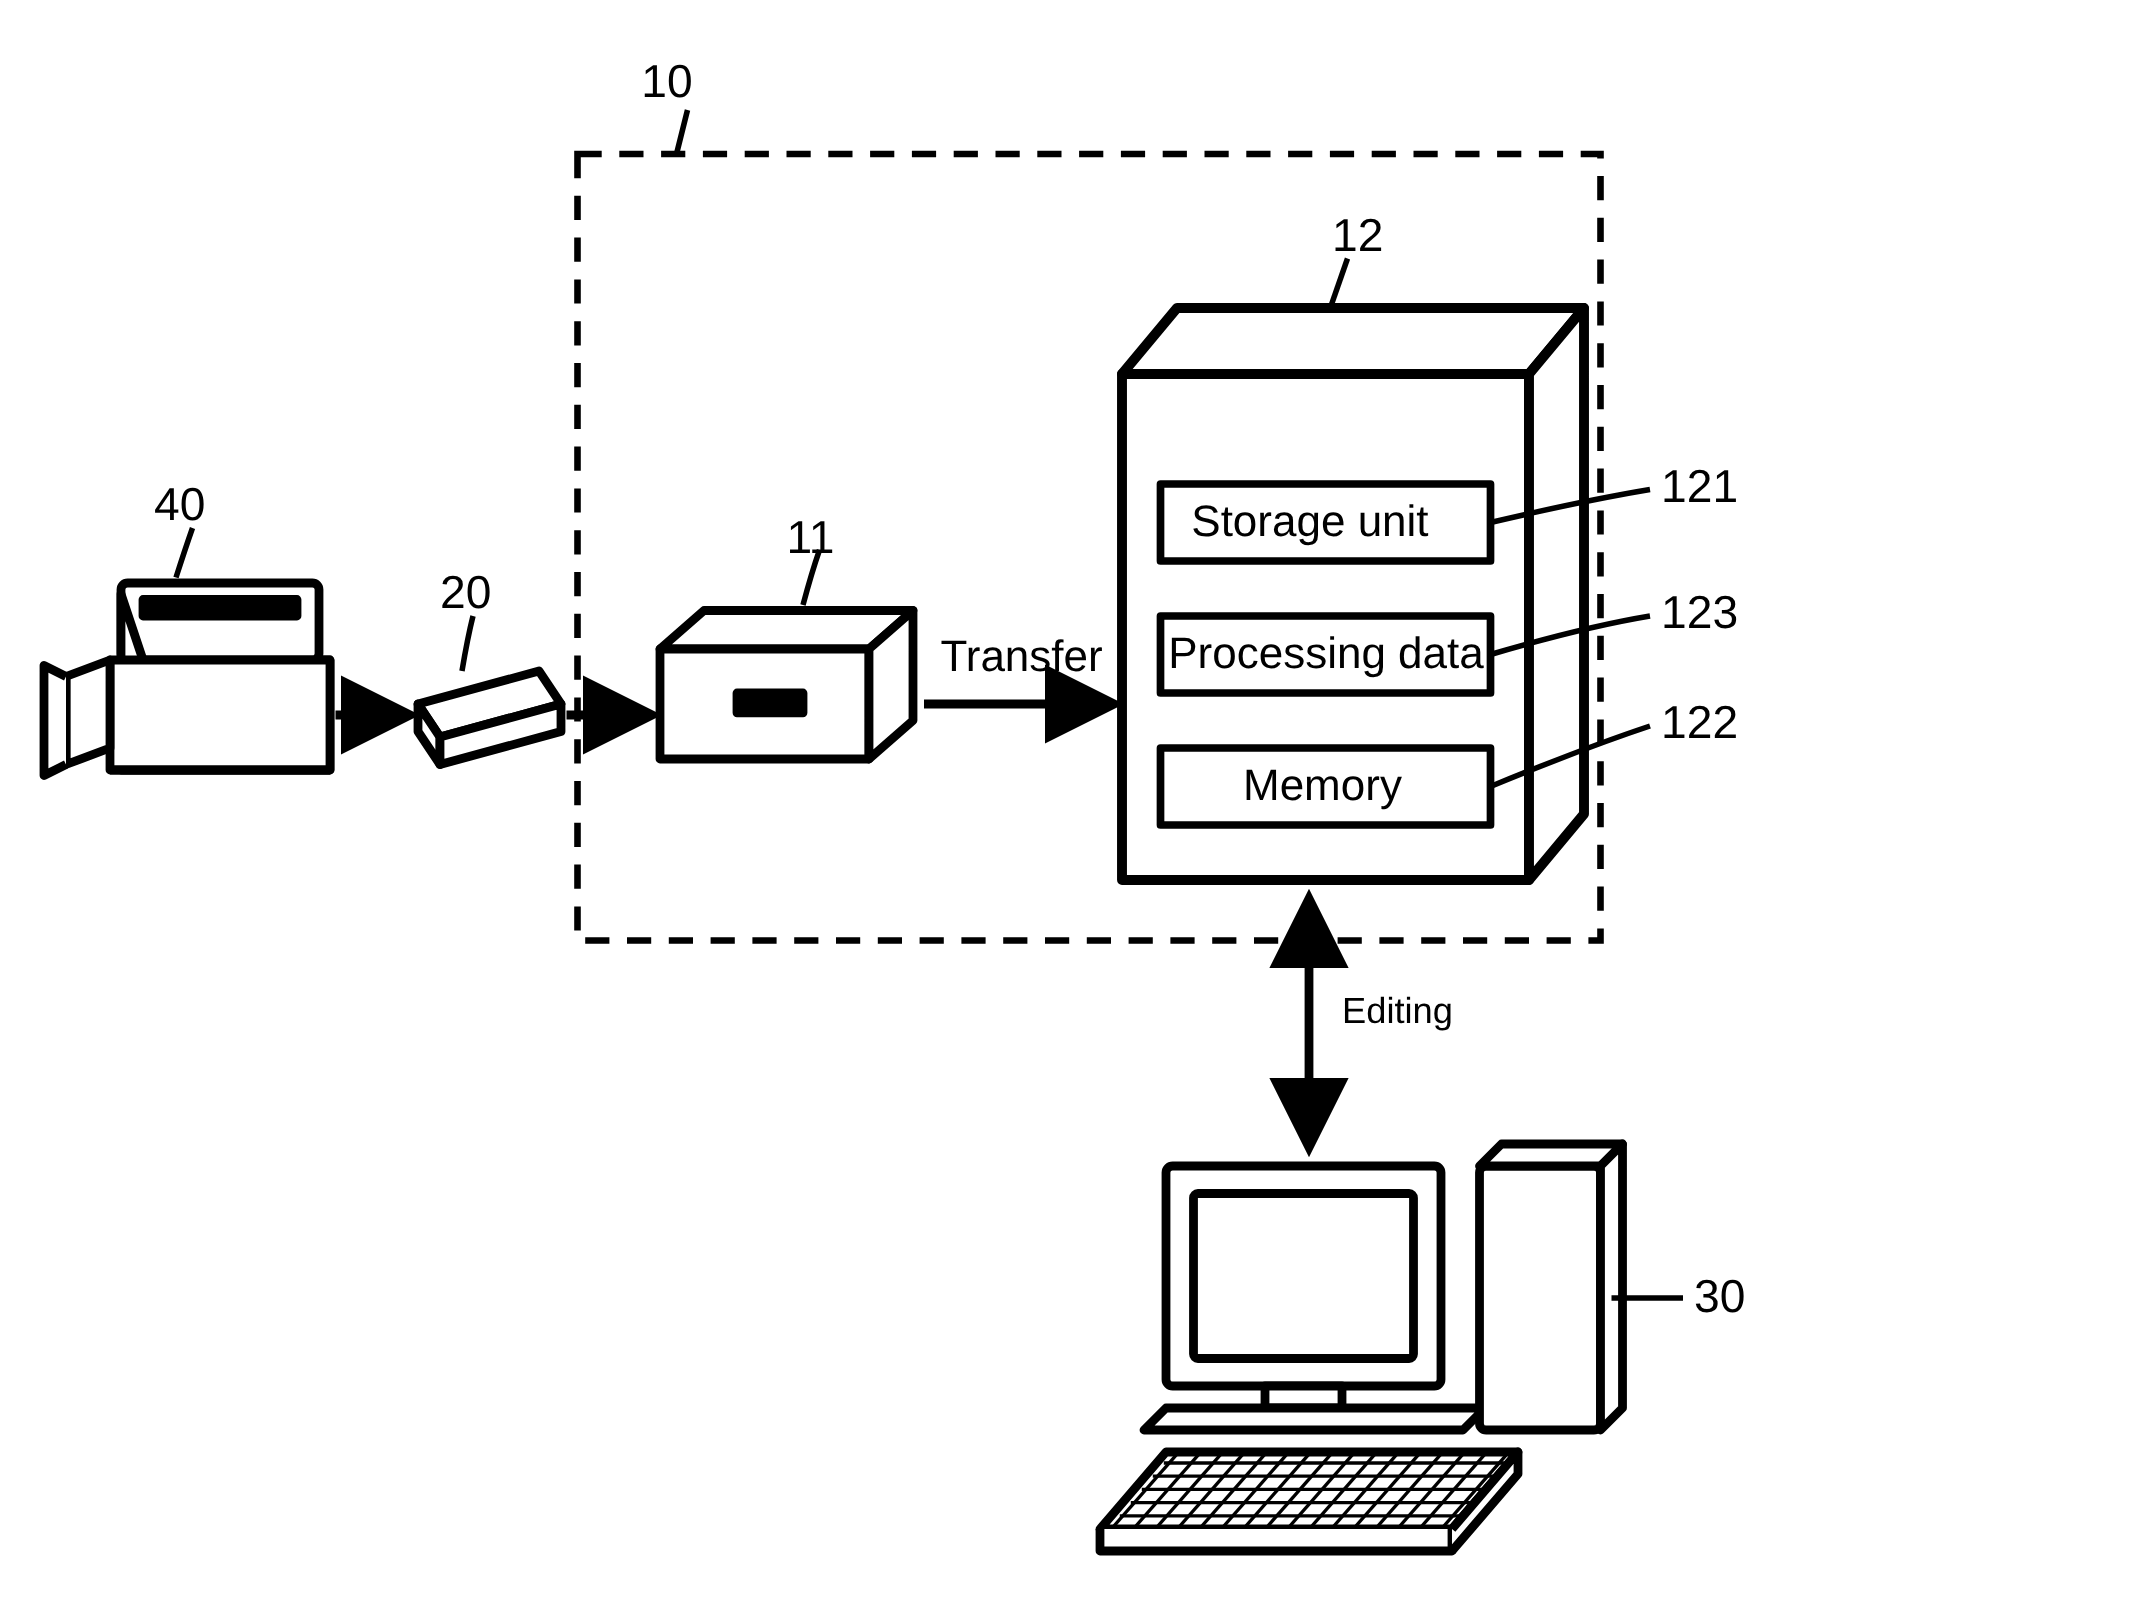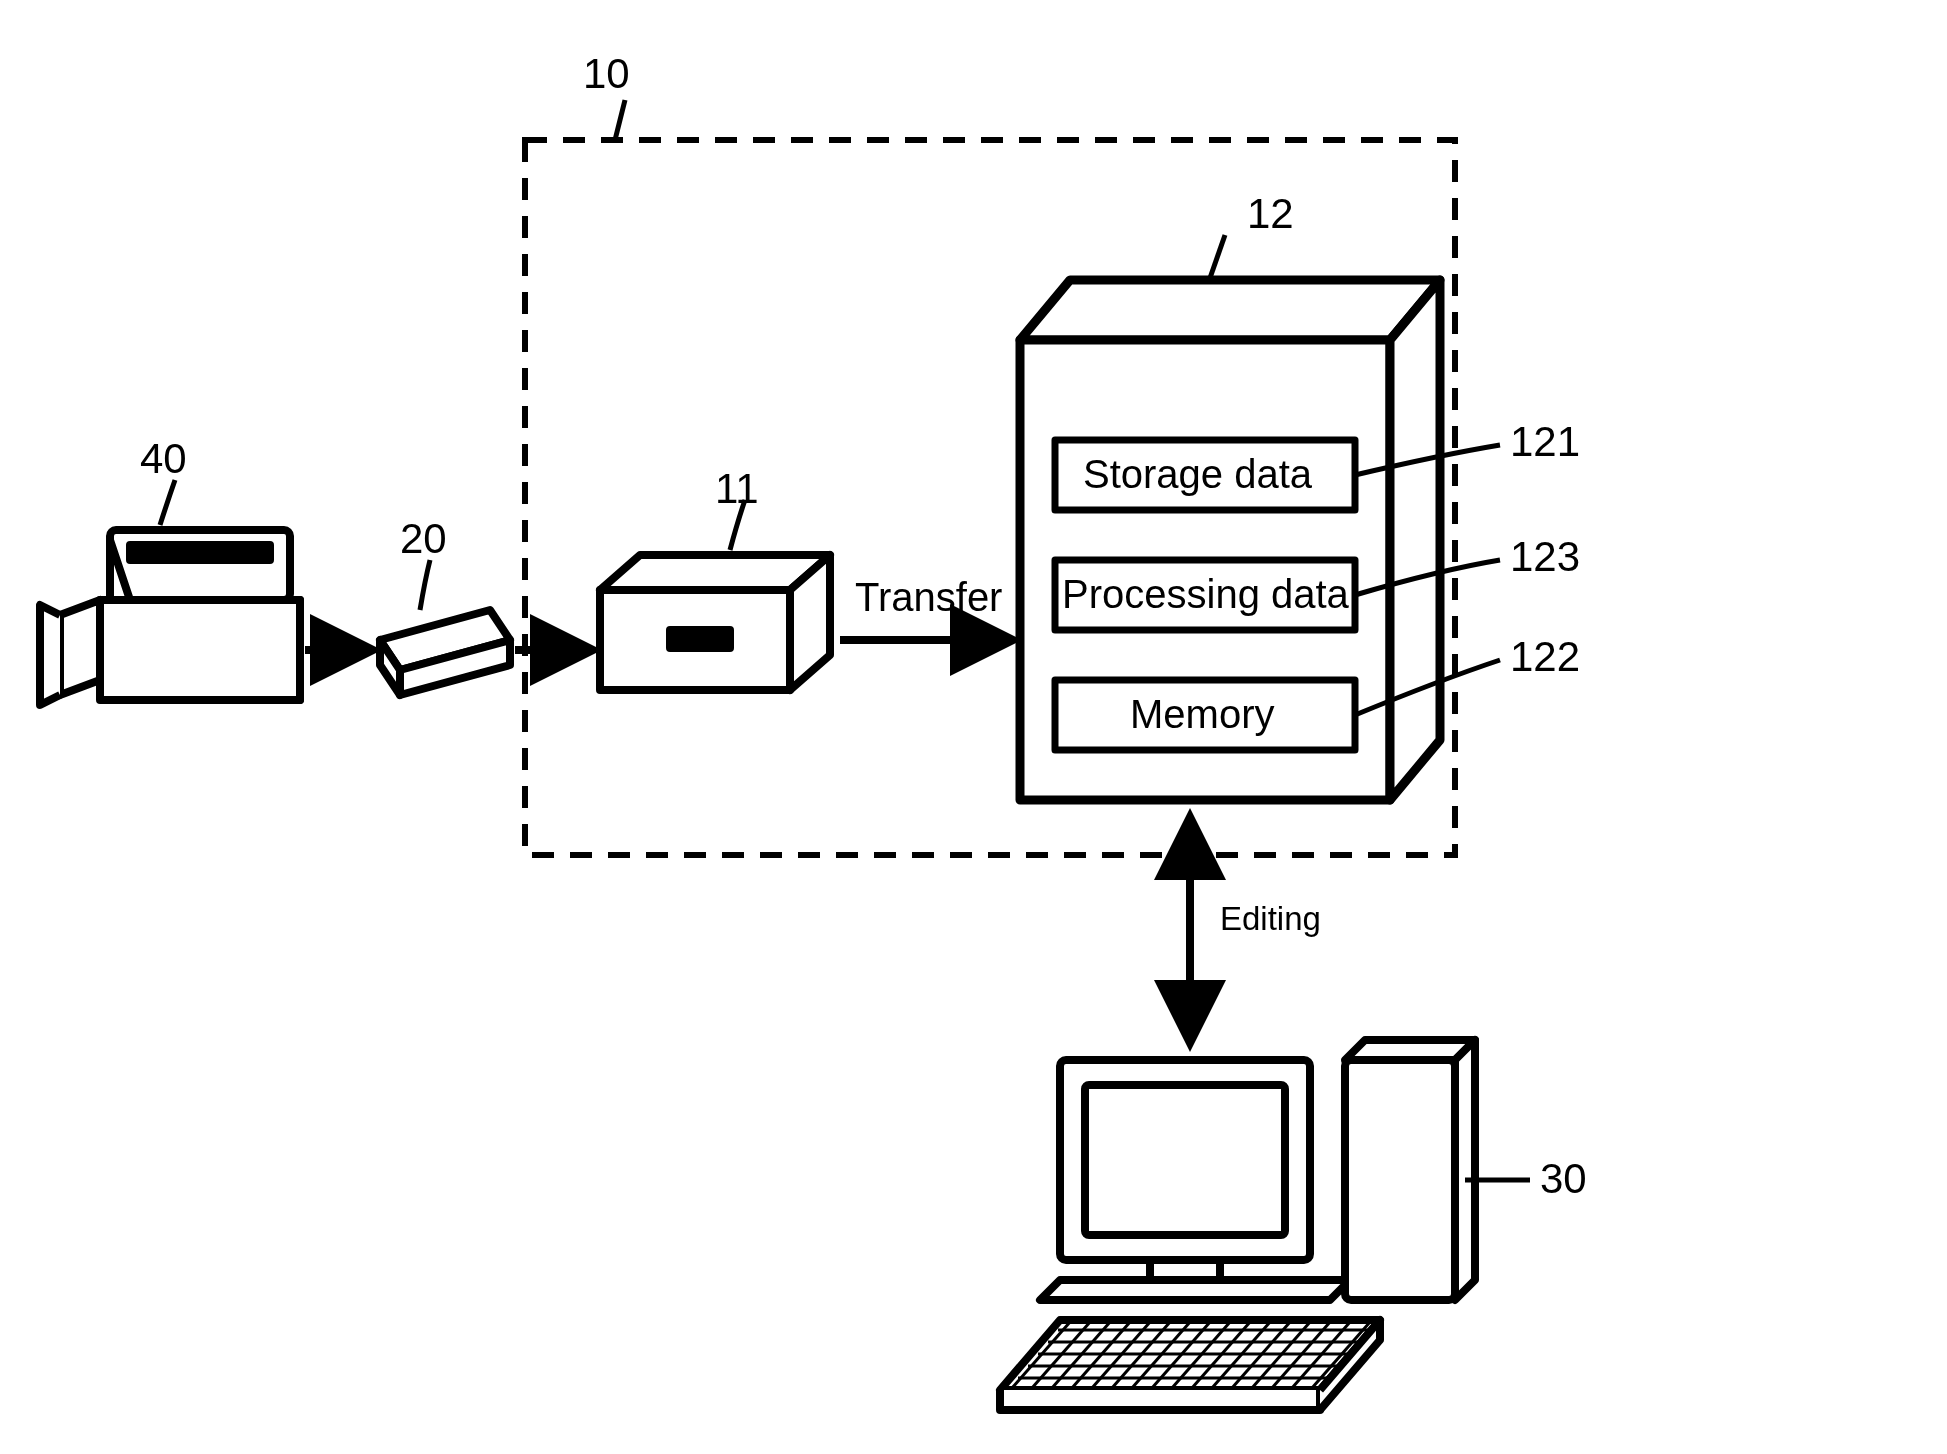--- a/index.html
+++ b/index.html
@@ -141,28 +141,28 @@
       <line x1="1330" y1="1322" x2="1272" y2="1388"></line>
       <line x1="1350" y1="1322" x2="1292" y2="1388"></line>
       <line x1="1370" y1="1322" x2="1312" y2="1388"></line>
     </g>
     <path d="M1465 1180 Q1500 1180 1530 1180" fill="none" stroke="#000" stroke-width="5"></path>
 
   </svg>
 
   <div class="label" style="left:583px; top:50px;">10</div>
   <div class="label" style="left:715px; top:465px;">11</div>
-  <div class="label" style="left:1247px; top:190px;">12</div>
+  <div class="label" style="left:1211px; top:190px;">12</div>
   <div class="label" style="left:400px; top:515px;">20</div>
   <div class="label" style="left:1540px; top:1155px;">30</div>
   <div class="label" style="left:140px; top:435px;text-align:right;">40</div>
   <div class="label" style="left:1510px; top:418px;">121</div>
   <div class="label" style="left:1510px; top:533px;">123</div>
   <div class="label" style="left:1510px; top:633px;">122</div>
 
-  <div class="label" style="left:1083px; top:452px; font-size:40px;">Storage data</div>
+  <div class="label" style="left:1083px; top:452px; font-size:40px;">Storage unit</div>
   <div class="label" style="left:1062px; top:572px; font-size:40px;">Processing data</div>
   <div class="label" style="left:1130px; top:692px; font-size:40px;">Memory</div>
 
   <div class="label" style="left:855px; top:575px; font-size:40px;">Transfer</div>
   <div class="label" style="left:1220px; top:900px; font-size:33px;">Editing</div>
 
 </div>
 
 </body></html>

